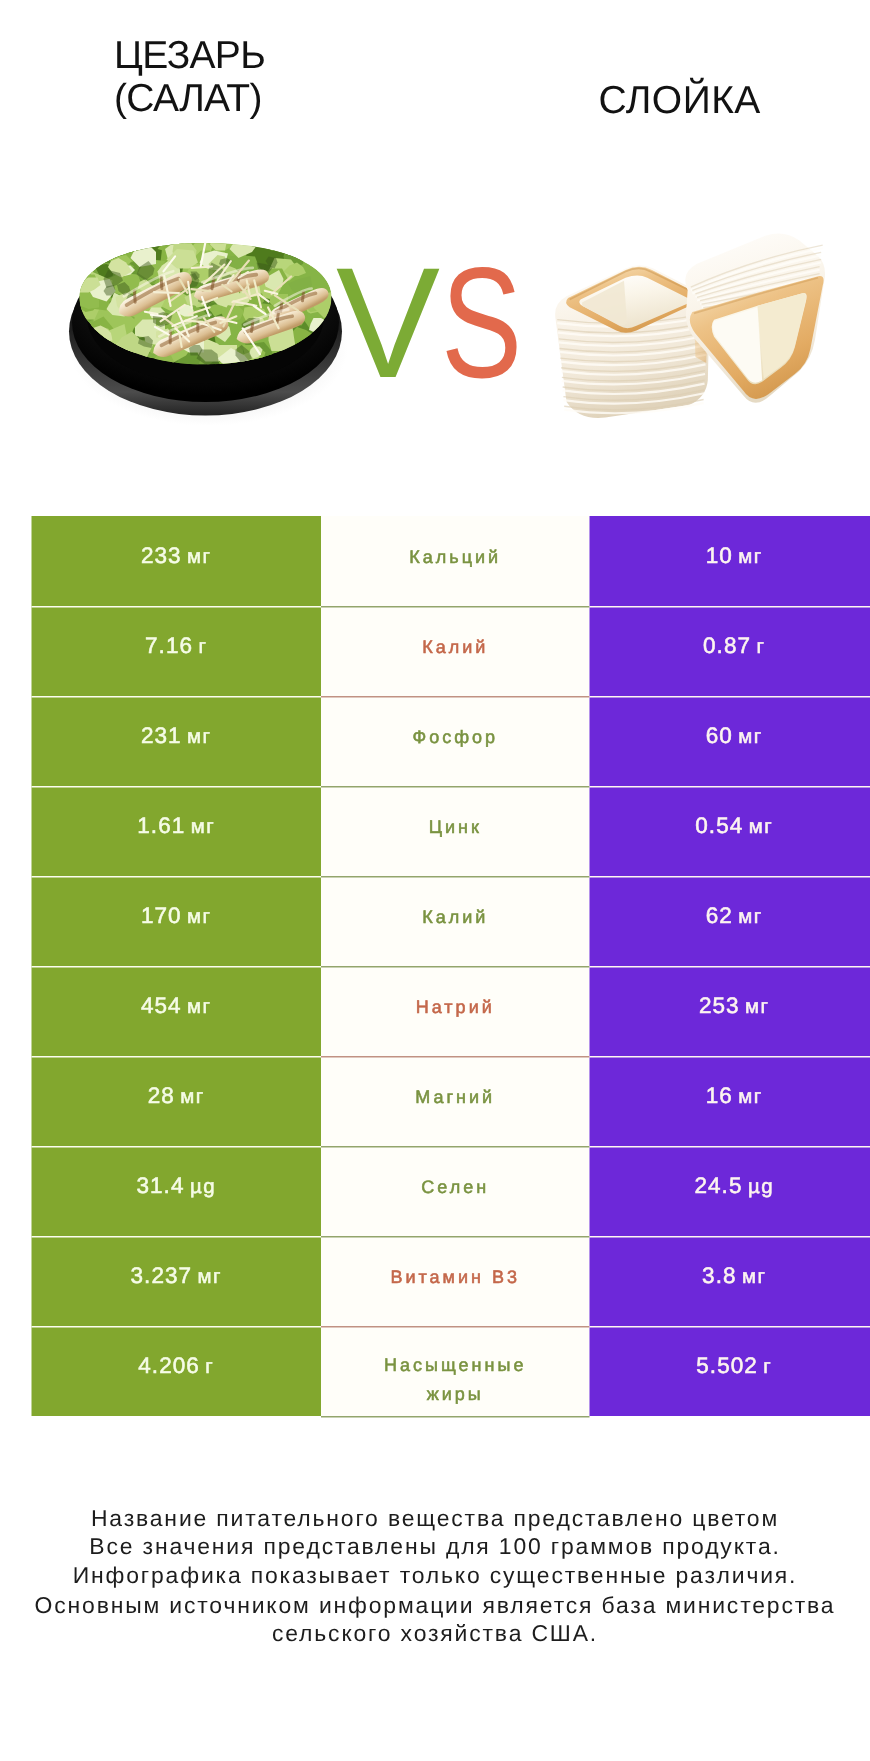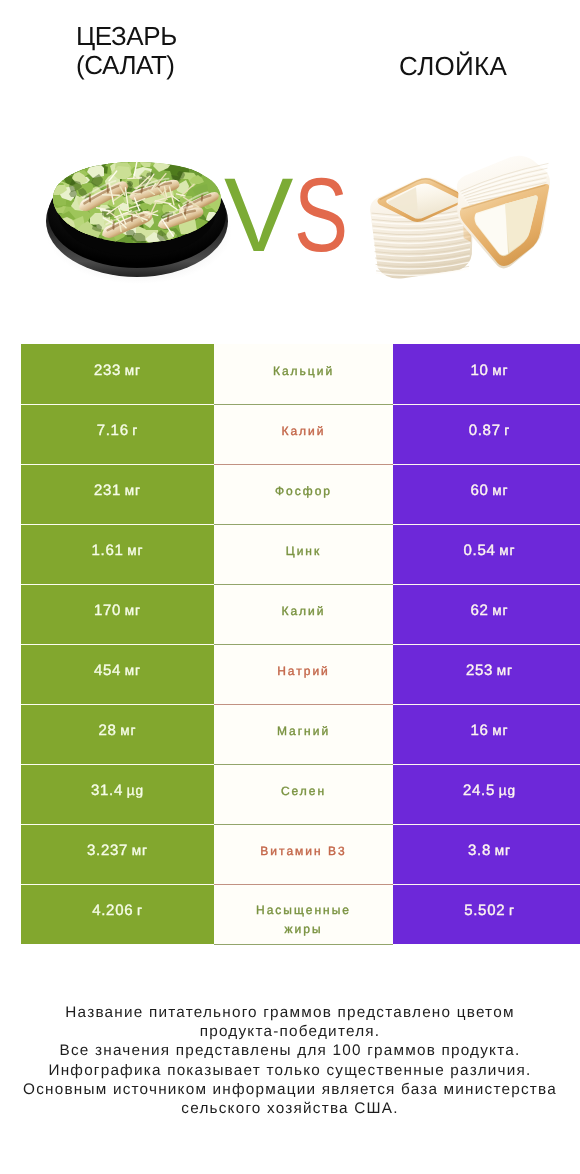--- a/index.html
+++ b/index.html
@@ -514,20 +514,19 @@
         </tr>
         <tr>
           <td class="c-val c-left"><span>4.206</span><span class="unit">г</span></td>
           <td class="c-mid w-green two-line"><span>Насыщенные жиры</span></td>
           <td class="c-val c-right"><span>5.502</span><span class="unit">г</span></td>
         </tr>
       </tbody>
   </table>
 
   <div id="footnote">
-      <div>Название питательного граммов представлено цветом</div>
-      <div>продукта-победителя.</div>
+      <div>Название питательного вещества представлено цветом</div>
       <div>Все значения представлены для 100 граммов продукта.</div>
       <div>Инфографика показывает только существенные различия.</div>
       <div>Основным источником информации является база министерства</div>
       <div>сельского хозяйства США.</div>
     </div>
 </div>
 
 </body></html>

